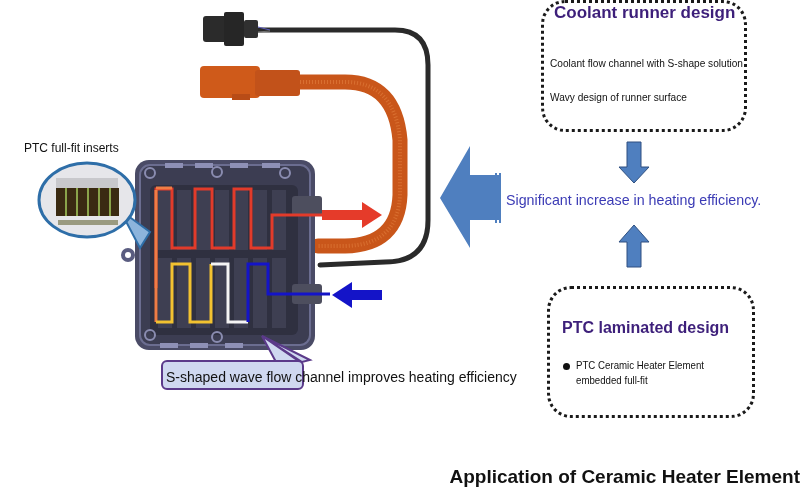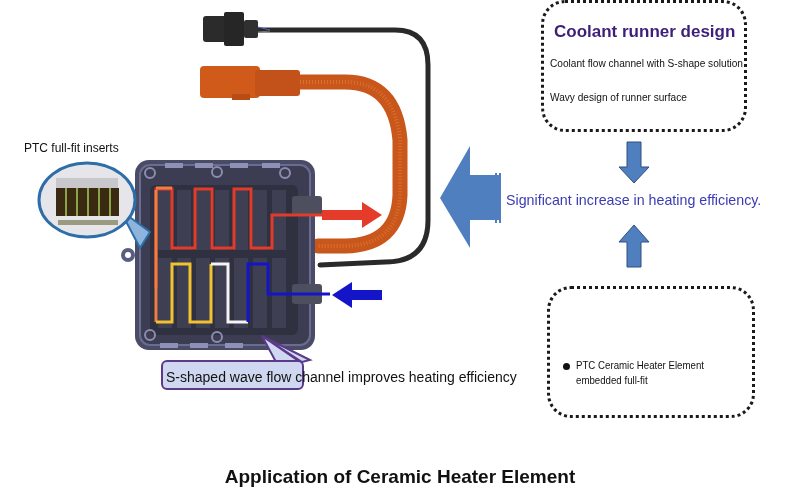--- a/index.html
+++ b/index.html
@@ -1,21 +1,21 @@
 <!DOCTYPE html>
 <html><head>
 <meta charset="utf-8">
 <style>
   html, body { margin:0; padding:0; }
   body { width:800px; height:500px; background:#ffffff; position:relative; overflow:hidden; font-family:"Liberation Sans", sans-serif; }
   .abs { position:absolute; }
   .dotbox { position:absolute; border:3px dotted #1a1a1a; border-radius:24px; background:#ffffff; box-sizing:border-box; }
   .box-title { position:absolute; color:#3d1f7a; font-weight:bold; font-family:"Liberation Sans", sans-serif; white-space:nowrap; }
   .box-text { position:absolute; color:#111; font-size:11.5px; white-space:nowrap; font-family:"Liberation Sans", sans-serif; transform:scaleX(0.88); transform-origin:left top; }
-  #main-title { position:absolute; left:0; width:800px; top:466px; text-align:center; font-size:19px; font-weight:bold; color:#111; }
+  #main-title { position:absolute; left:0; width:800px; top:466px; text-align:right; font-size:19px; font-weight:bold; color:#111; }
   #center-text { position:absolute; left:506px; top:191px; font-size:15px; color:#3b3bb5; white-space:nowrap; transform:scaleX(0.95); transform-origin:left top; }
   #ptc-inserts-label { position:absolute; left:24px; top:141px; font-size:12px; color:#111; white-space:nowrap; }
   #callout-text { position:absolute; left:166px; top:369px; font-size:14px; color:#111; white-space:nowrap; }
   svg { position:absolute; left:0; top:0; }
 </style>
 </head>
 <body>
 
 <svg width="800" height="500" viewBox="0 0 800 500">
 
@@ -128,28 +128,29 @@
     <rect x="495" y="173" width="2" height="50" fill="#4f7fbf"></rect>
     <rect x="499" y="173" width="2" height="50" fill="#4f7fbf"></rect>
   </g>
 
   <polygon points="627,142 641,142 641,167 649,167 634,183 619,167 627,167" fill="#4f7fbf" stroke="#2e4f80" stroke-width="1"></polygon>
 
   <polygon points="627,267 641,267 641,242 649,242 634,225 619,242 627,242" fill="#4f7fbf" stroke="#2e4f80" stroke-width="1"></polygon>
 </svg>
 
 <div class="dotbox" style="left:541px; top:0px; width:206px; height:132px;">
-  <div class="box-title" style="left:10px; top:19px; font-size:17px;">Coolant runner design</div>
+  <div class="box-title" style="left:10px; top:0; font-size:17px;">Coolant runner design</div>
   <div class="box-text" style="left:6px; top:54px;">Coolant flow channel with S-shape solution</div>
   <div class="box-text" style="left:6px; top:88px;">Wavy design of runner surface</div>
 </div>
 
 <div id="center-text">Significant increase in heating efficiency.</div>
 
 <div class="dotbox" style="left:547px; top:286px; width:208px; height:132px;">
+  <div class="box-title" style="left:12px; top:30px; font-size:16px;">PTC laminated design</div>
   <div class="abs" style="left:13px; top:74px; width:7px; height:7px; border-radius:50%; background:#111;"></div>
   <div class="box-text" style="left:26px; top:70px; font-size:11px;">PTC Ceramic Heater Element</div>
   <div class="box-text" style="left:26px; top:85px; font-size:11px;">embedded full-fit</div>
 </div>
 
 <div id="ptc-inserts-label">PTC full-fit inserts</div>
 <div id="callout-text"><span>S-shaped wave flow channel</span><span> improves heating efficiency</span></div>
 
 <div id="main-title">Application of Ceramic Heater Element</div>
 

